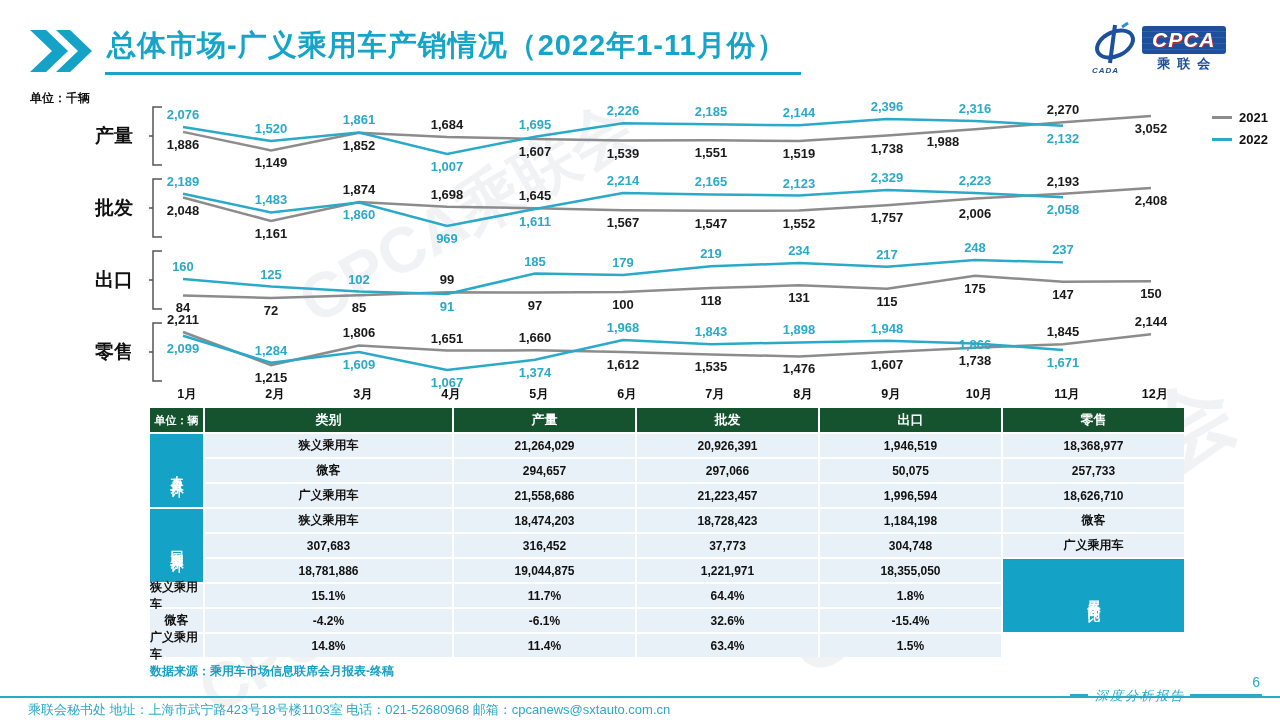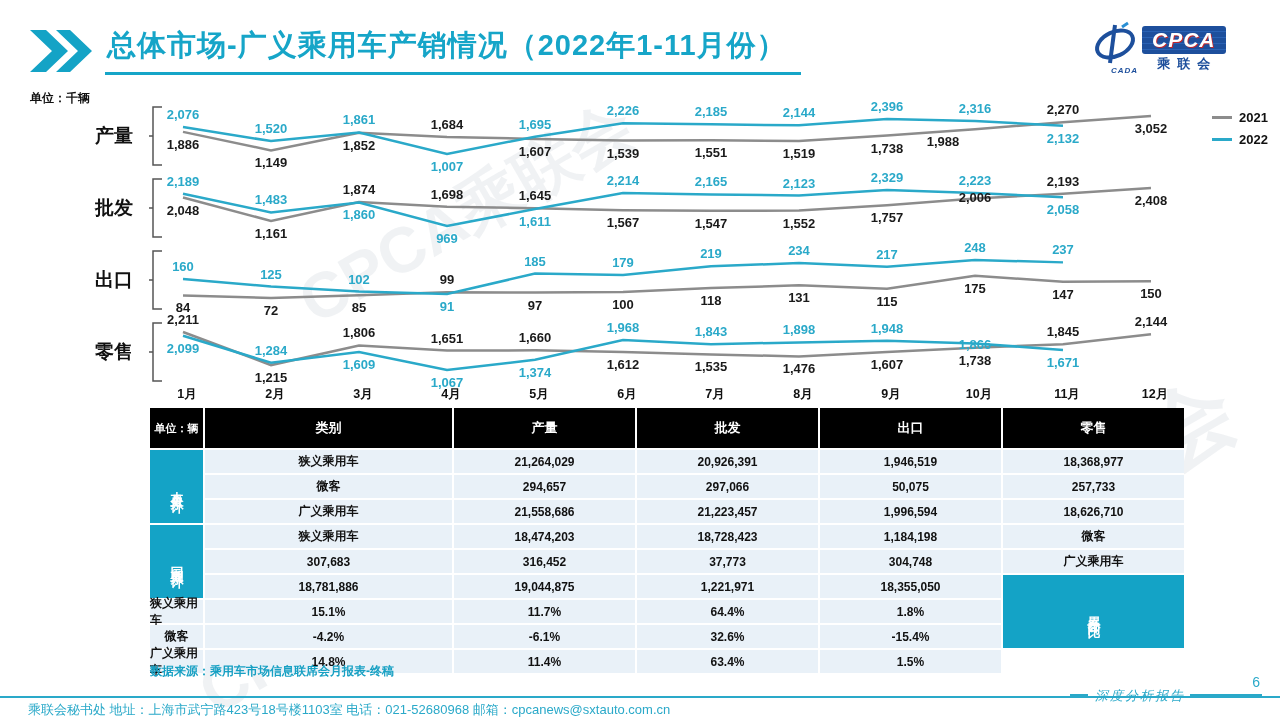--- a/index.html
+++ b/index.html
@@ -8,21 +8,21 @@
   .page { position:relative; width:1280px; height:720px; background:#fff; overflow:hidden; }
 
   
   .hdr { position:absolute; top:24px; left:30px; right:30px; height:56px; }
   .chevrons { position:absolute; left:0; top:6px; width:62px; height:42px; }
   .title { position:absolute; left:75px; top:2px; font-size:29px; font-weight:bold;
            color:#16a5c8; border-bottom:3px solid #16a5c8; padding:0 14px 6px 2px;
            letter-spacing:1px; white-space:nowrap; }
   .logo { position:absolute; right:8px; top:-6px; width:150px; height:62px; display:flex; align-items:center; gap:4px; }
   .emblem { width:46px; height:56px; position:relative; }
-  .emblem-sub { position:absolute; bottom:2px; left:0; width:100%; text-align:right;
+  .emblem-sub { position:absolute; bottom:2px; left:0; width:100%; text-align:left;
                 font-size:8px; font-weight:bold; font-style:italic; color:#1d4f9c; letter-spacing:1px; }
   .cpca-col { display:flex; flex-direction:column; align-items:center; }
   .cpca-box { background:#1d4f9c; color:#fff; border-radius:3px; padding:2px 10px;
               font-size:21px; font-weight:bold; font-style:italic; letter-spacing:1px;
               text-shadow:1px 1px 0 #c0272d;
               background-image:repeating-linear-gradient(180deg, #1d4f9c 0 5px, #2a62b4 5px 6px); }
   .cpca-org { margin-top:1px; color:#1d4f9c; font-size:13px; font-weight:bold; letter-spacing:7px; padding-left:7px; }
 
   
   .unit-label { position:absolute; left:30px; top:90px; font-size:12px; font-weight:bold; color:#111; }
@@ -41,22 +41,22 @@
             font-size:12.5px; font-weight:bold; color:#111; }
   #legend { position:absolute; right:12px; top:106px; }
   .leg-item { display:flex; align-items:center; justify-content:flex-end; gap:7px; height:22px; }
   .leg-swatch { width:20px; height:3px; }
   .leg-text { font-size:13px; font-weight:bold; color:#111; }
 
   
   #report-table { position:absolute; left:150px; top:408px; width:1034px;
                   display:grid; grid-template-columns:53px 247px 181px 181px 181px 181px;
                   gap:2px; background:#fff; }
-  .th { background:#000000; color:#fff; font-size:13px; font-weight:bold;
-        display:flex; align-items:center; justify-content:center; height:40px; }
+  .th { background:#14532d; color:#fff; font-size:13px; font-weight:bold;
+        display:flex; align-items:center; justify-content:center; height:24px; }
   .th.unit { font-size:11px; }
   .gcell { background:#14a3c6; color:#fff; font-weight:bold; font-size:13px;
            grid-row:span 3; display:flex; align-items:center; justify-content:center;
            writing-mode:vertical-rl; text-orientation:upright; letter-spacing:3px; }
   .td { background:#e9f1f8; color:#111; font-size:12px; font-weight:bold; height:23px;
         display:flex; align-items:center; justify-content:center; }
 
   .source-note { position:absolute; left:150px; top:663px; font-size:12px; font-weight:bold; color:#17a0c3; }
 
   
@@ -161,21 +161,21 @@
           <span class="dlabel y21" style="left: 372px; top: 16.1487px;">1,645</span>
           <span class="dlabel y22" style="left: 372px; top: 42.0466px;">1,611</span>
           <span class="dlabel y21" style="left: 460px; top: 43.2085px;">1,567</span>
           <span class="dlabel y22" style="left: 460px; top: 1.123px;">2,214</span>
           <span class="dlabel y21" style="left: 548px; top: 43.7366px;">1,547</span>
           <span class="dlabel y22" style="left: 548px; top: 2.41696px;">2,165</span>
           <span class="dlabel y21" style="left: 636px; top: 43.6046px;">1,552</span>
           <span class="dlabel y22" style="left: 636px; top: 3.52606px;">2,123</span>
           <span class="dlabel y21" style="left: 724px; top: 38.1911px;">1,757</span>
           <span class="dlabel y22" style="left: 724px; top: -1.91383px;">2,329</span>
-          <span class="dlabel y21" style="left: 812px; top: 18px;">2,006</span>
+          <span class="dlabel y21" style="left: 812px; top: 34px;">2,006</span>
           <span class="dlabel y22" style="left: 812px; top: 0.885337px;">2,223</span>
           <span class="dlabel y21" style="left: 900px; top: 1.67755px;">2,193</span>
           <span class="dlabel y22" style="left: 900px; top: 30.2425px;">2,058</span>
           <span class="dlabel y21" style="left: 988px; top: 21px;">2,408</span>
         </div>
       </div>
       <div class="crow">
         <div class="crow-label">出口</div>
         <svg class="bracket" viewBox="0 0 14 64">
           <path d="M13 3 H4 V61 H13 M4 32 H0" stroke="#555" stroke-width="1.5" fill="none"></path>

